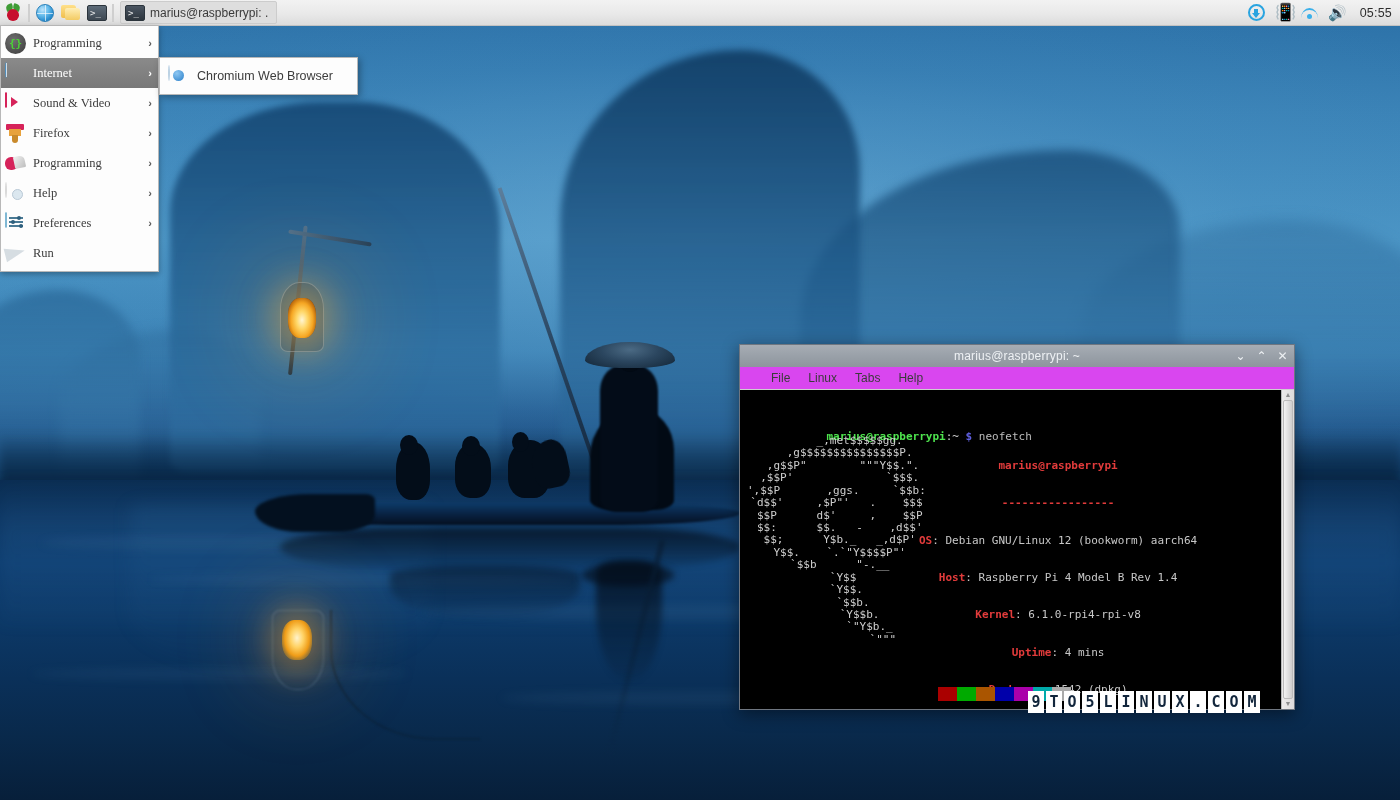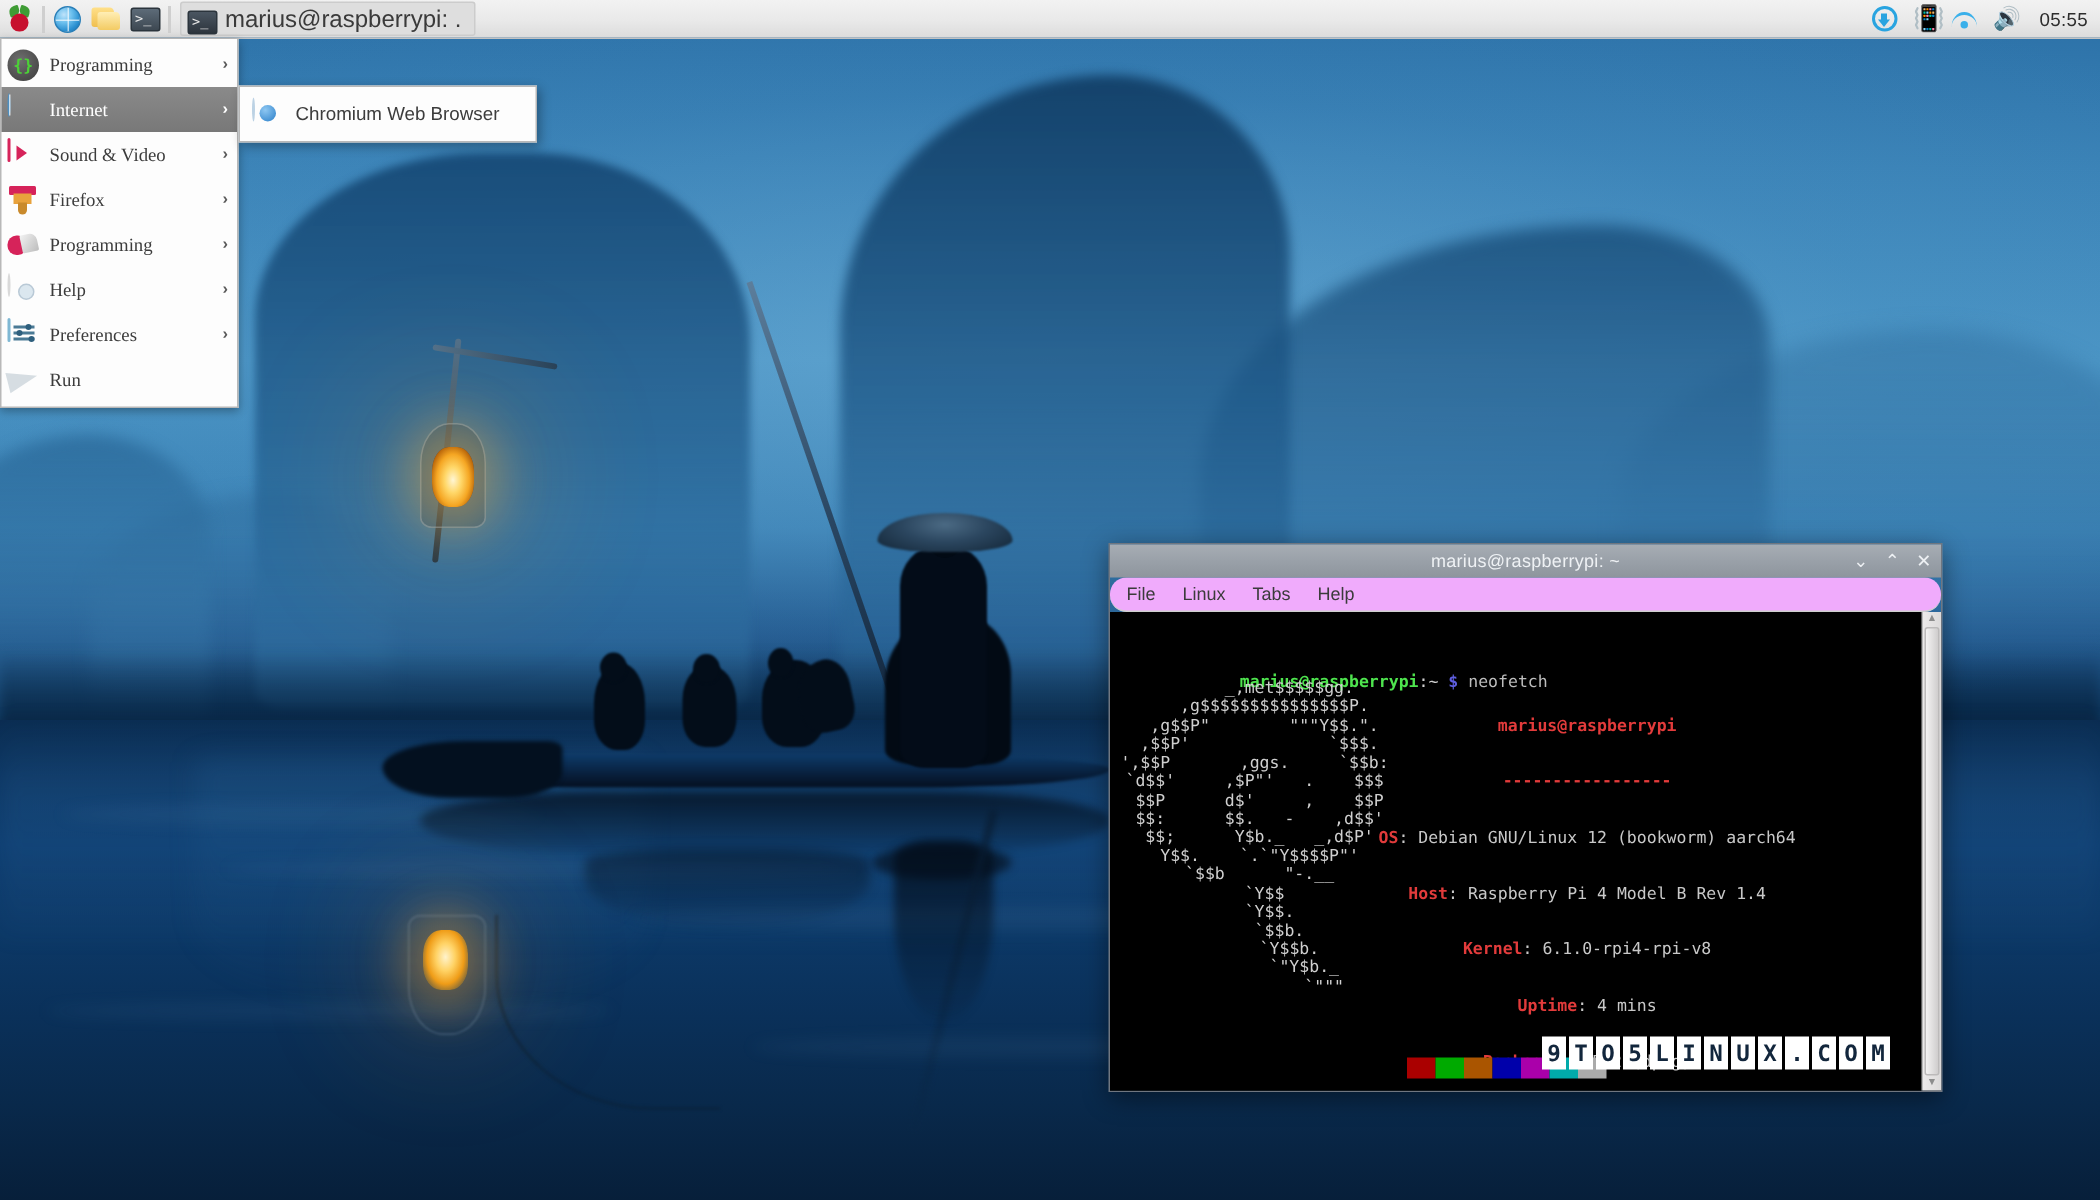--- a/index.html
+++ b/index.html
@@ -240,23 +240,23 @@
     border-bottom: 1px solid #c2c2c2;
     display: flex; align-items: center; z-index: 40;
     font-size: 12px; color: #333;
   }
   .tb-left { display: flex; align-items: center; height: 26px; }
   .tb-btn {
     width: 26px; height: 26px; display: flex; align-items: center; justify-content: center;
   }
   .tb-sep { width: 2px; height: 18px; background: #cfcfcf; margin: 0 2px; }
   .tb-task {
-    display: flex; align-items: flex-end; gap: 5px; height: 23px; margin-left: 4px;
+    display: flex; align-items: center; gap: 5px; height: 23px; margin-left: 4px;
     padding: 0 8px 0 4px; background: #dedede; border: 1px solid #cccccc; border-radius: 2px;
-    max-width: 220px; color: #3a3a3a; font-size: 16px;
+    max-width: 220px; color: #3a3a3a; font-size: 12px;
   }
   .tb-right { margin-left: auto; display: flex; align-items: center; gap: 11px; padding-right: 8px; }
   .tb-clock { font-size: 12.5px; color: #2e2e2e; letter-spacing: .2px; }
 
   
   .ico-rpi { width: 18px; height: 18px; position: relative; }
   .ico-rpi .berry { position:absolute; left:3px; top:5px; width:12px; height:12px; background:#c7102e; border-radius:50% 50% 48% 48%; }
   .ico-rpi .leafL { position:absolute; left:2px; top:0px; width:7px; height:7px; background:#3f9c35; border-radius:60% 10% 60% 10%; transform: rotate(-18deg);}
   .ico-rpi .leafR { position:absolute; left:9px; top:0px; width:7px; height:7px; background:#3f9c35; border-radius:10% 60% 10% 60%; transform: rotate(18deg);}
 
@@ -345,38 +345,38 @@
   .ico-chromium::after{content:"";position:absolute;left:4px;top:4px;width:11px;height:11px;border-radius:50%;
     background:radial-gradient(circle at 35% 30%, #8ec7f2, #2a7fc9);}
   .ico-firefox { width:19px;height:19px;border-radius:50%;
     background: radial-gradient(circle at 60% 62%, #ffd23b 0%, #ff8c1a 34%, #f05a28 58%, #d8352a 80%, #b02a8a 100%);
     position:relative;}
   .ico-firefox::after{content:"";position:absolute;left:3px;top:2px;width:8px;height:8px;border-radius:50% 50% 50% 0;
     background:linear-gradient(135deg,#ffb03a,#ff6a1f);transform:rotate(12deg);}
 
   
   #terminal {
-    position: absolute; left: 739px; top: 362px; width: 556px; height: 366px;
+    position: absolute; left: 739px; top: 344px; width: 556px; height: 366px;
     z-index: 30; box-shadow: 0 4px 16px rgba(0,0,0,0.45);
     display: flex; flex-direction: column;
     border: 1px solid #6f7680;
   }
   .term-title {
     height: 22px; background: linear-gradient(180deg,#a7adb4 0%, #9aa1a9 48%, #8e959d 100%);
     display: flex; align-items: center; position: relative; flex: 0 0 22px;
   }
   .term-title .ttl {
     width: 100%; text-align: center; font-size: 12px; color: #eef1f4; letter-spacing: .2px;
   }
   .term-btns { position: absolute; right: 6px; top: 0; height: 22px; display:flex; align-items:center; gap: 10px; color: #edf0f3; font-size: 12px; }
   .tbn { width: 11px; text-align: center; line-height: 22px; }
 
   .term-menubar {
-    height: 23px; background: #f0abfc; border-bottom: 1px solid #cfcfcf;
-    display: flex; align-items: center; gap: 0; padding-left: 2px; flex: 0 0 23px; border-radius: 11px;
+    height: 23px; background: #d946ef; border-bottom: 1px solid #cfcfcf;
+    display: flex; align-items: center; gap: 0; padding-left: 22px; flex: 0 0 23px;
   }
   .term-menubar .tm { font-size: 12px; color: #3b3b3b; padding: 0 9px; line-height: 22px; }
 
   .term-bodywrap { flex: 1 1 auto; display: flex; background: #000; min-height: 0; position: relative; }
   .term-body {
     flex: 1 1 auto; background: #000; padding: 4px 0 0 3px; overflow: hidden;
     font-family: "DejaVu Sans Mono", monospace; font-size: 11px; line-height: 12.45px;
     color: #c9c9c9; white-space: pre;
   }
   .term-scroll {

